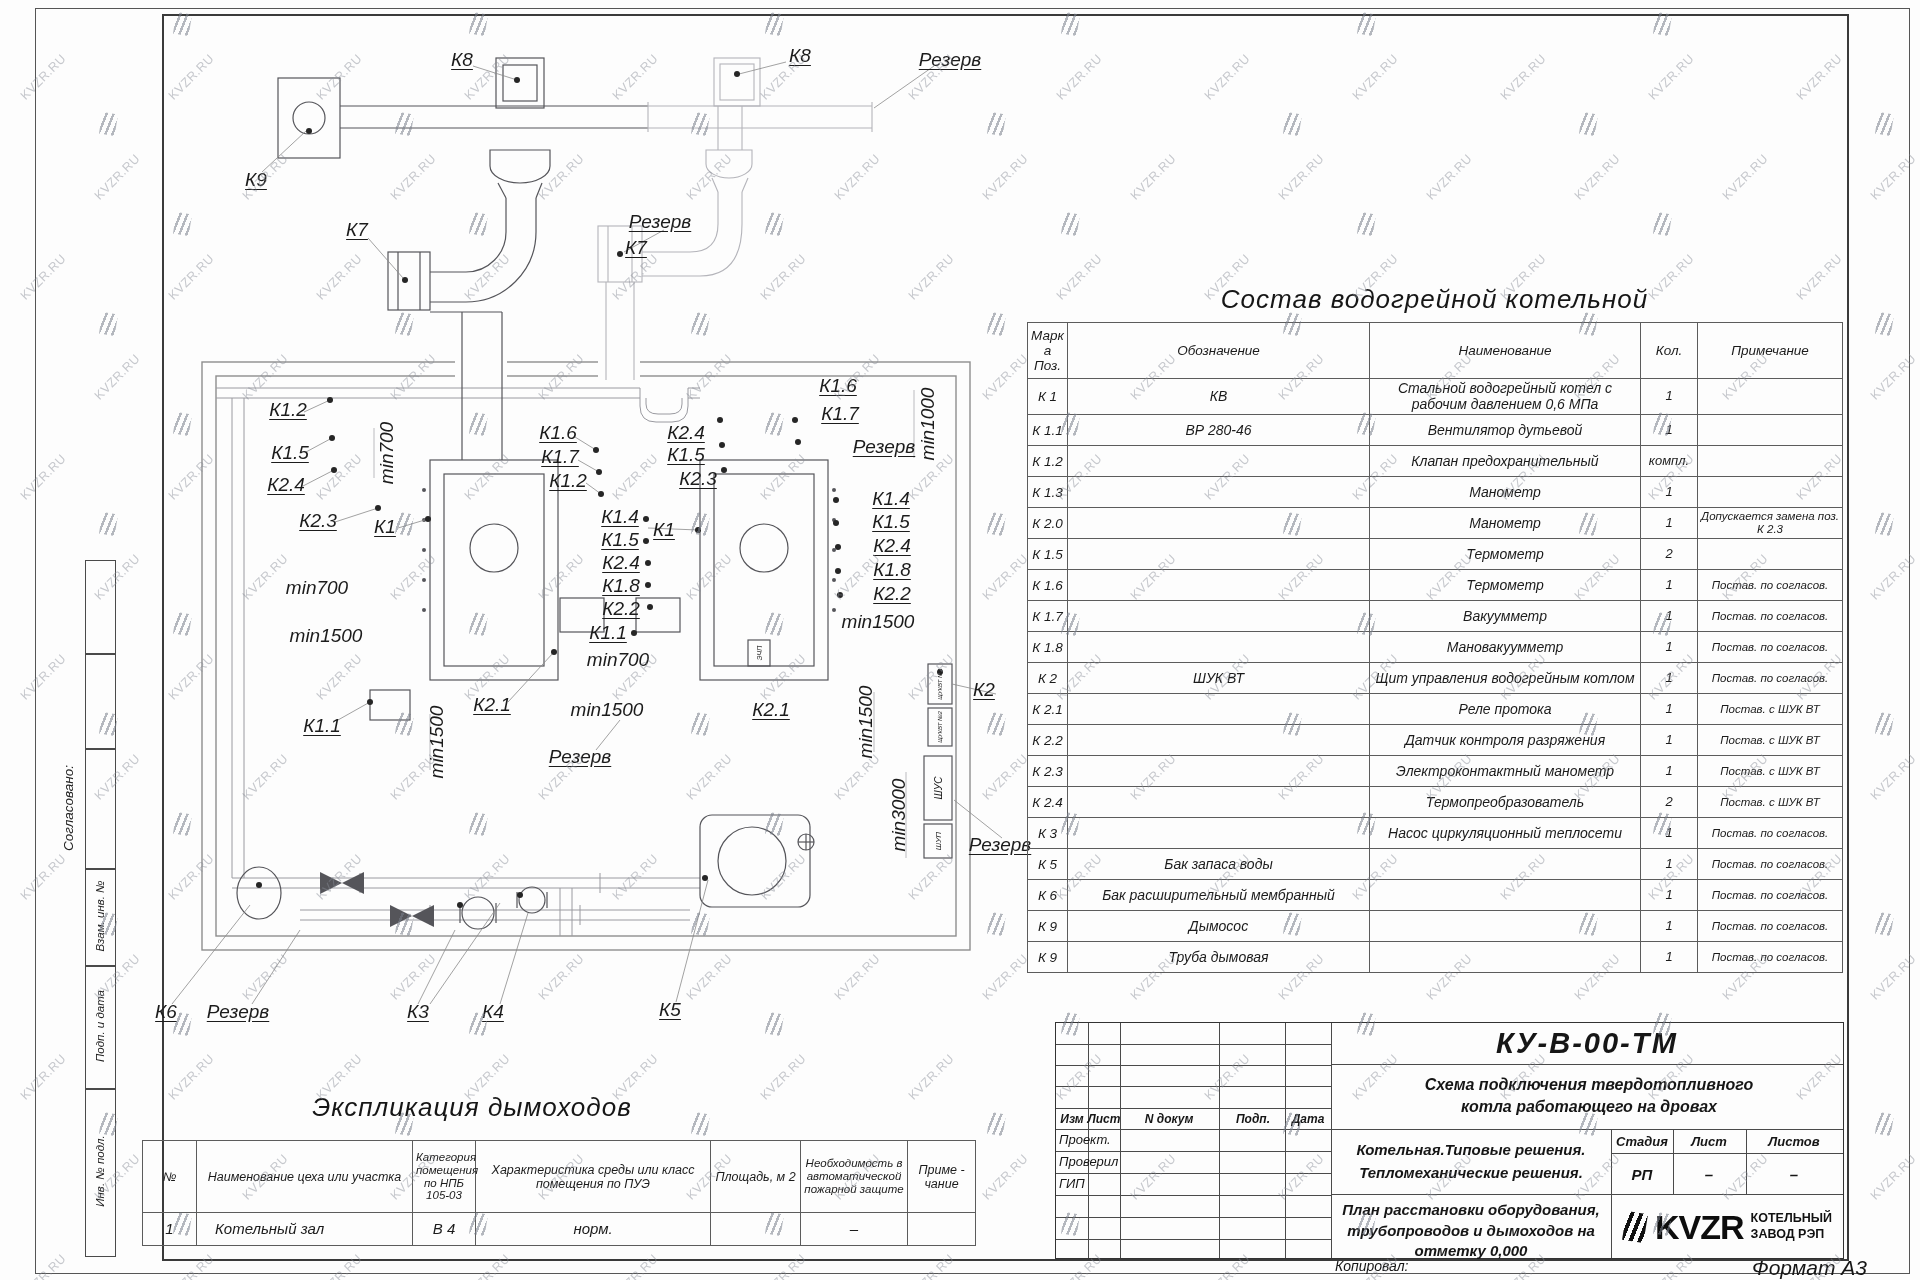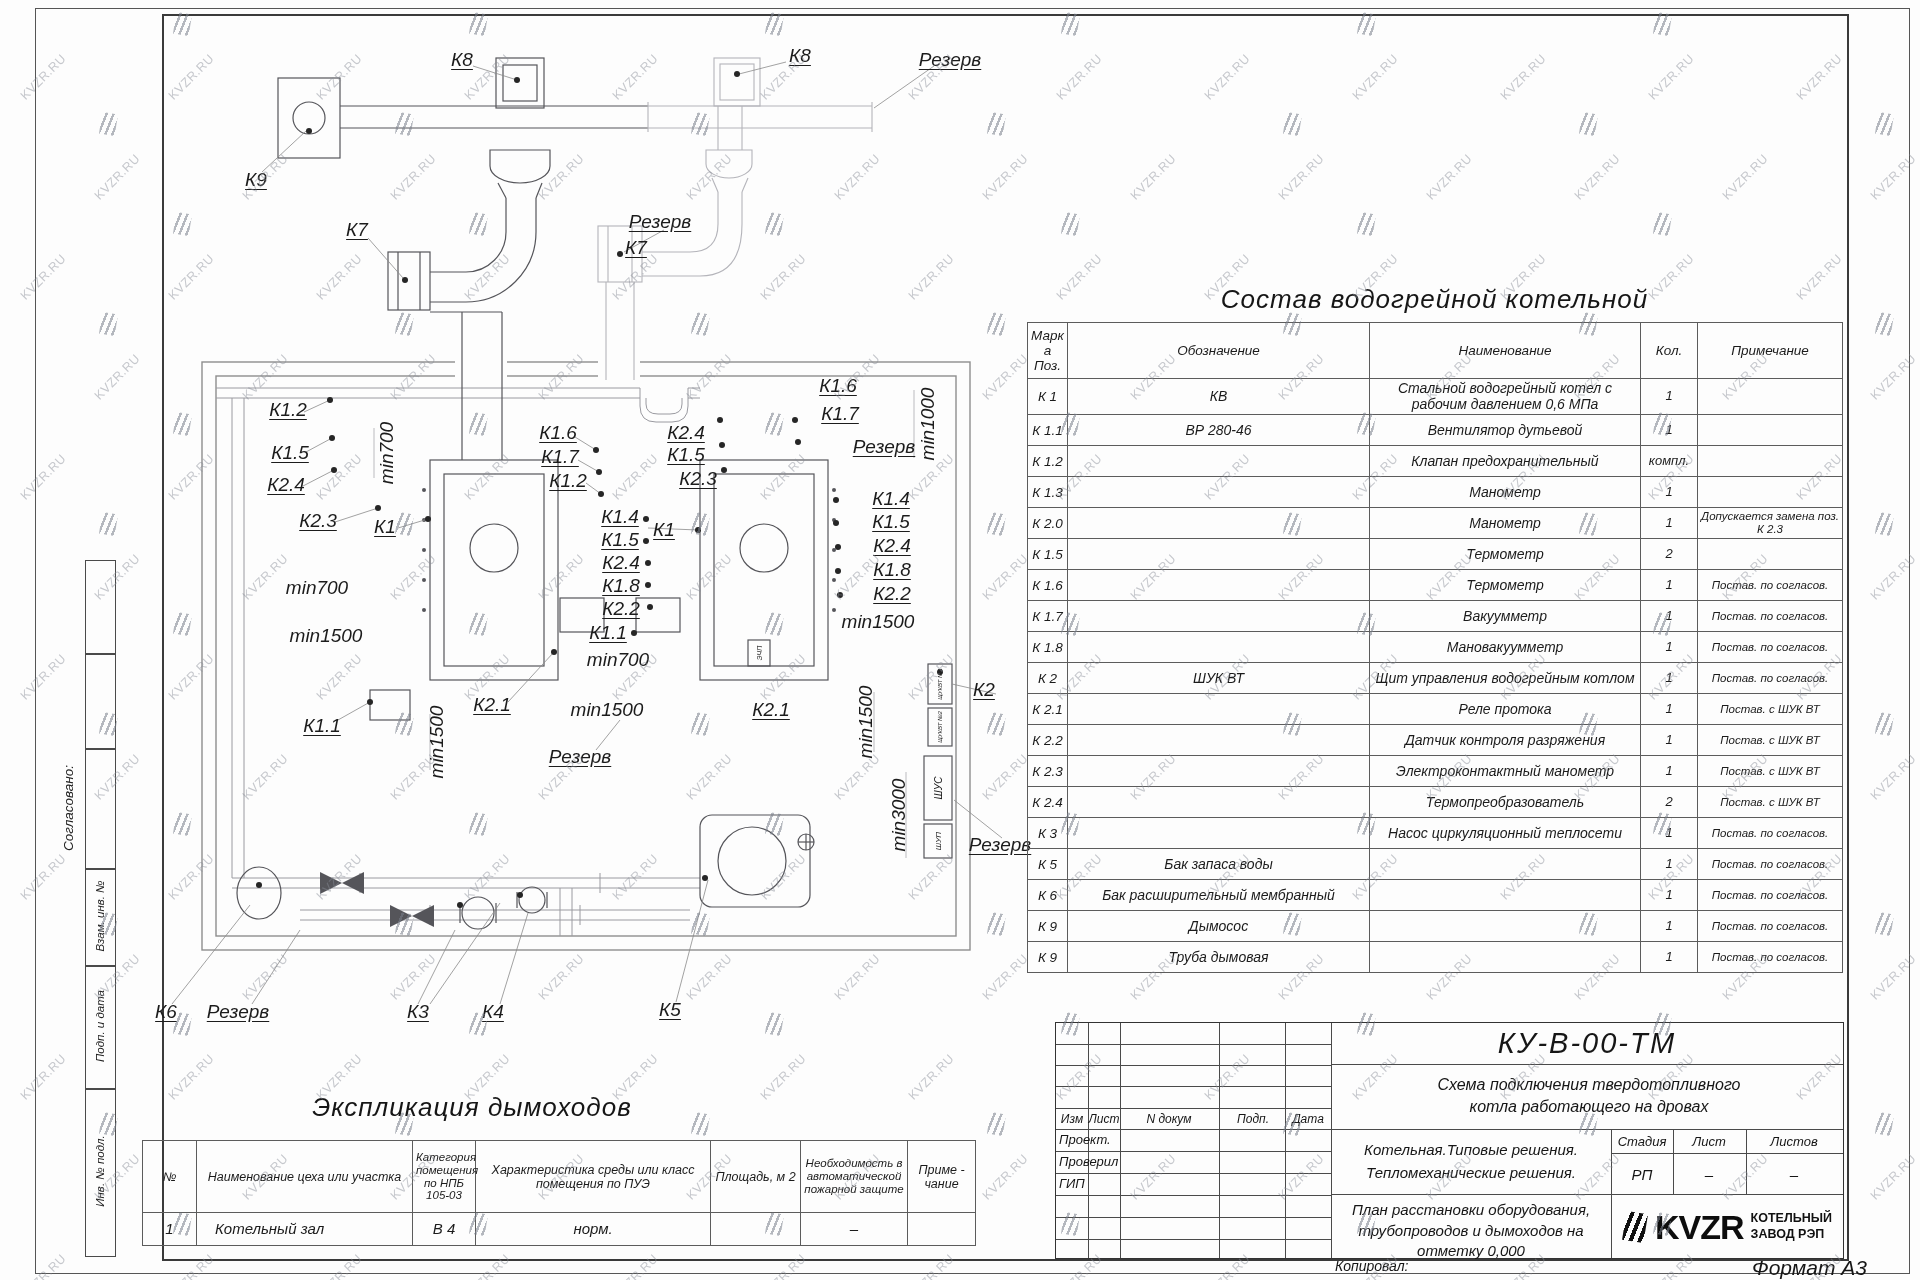--- a/index.html
+++ b/index.html
@@ -37,21 +37,21 @@
   #sostav-table td.c3{font-size:13px;}
   #sostav-table td.c4{font-size:11.5px;}
   #expl-table{width:833px;table-layout:fixed;}
   #expl-table th{font-size:12.5px;font-weight:normal;}
   #expl-table td{font-size:15px;height:28px;}
   
   #tb{position:absolute;left:1055px;top:1022px;width:787px;height:235px;border:1.8px solid #333;z-index:32;}
   #tb .v{position:absolute;width:1px;background:#4a4a4a;}
   #tb .h{position:absolute;height:1px;background:#4a4a4a;}
   .tb-txt{position:absolute;font-style:italic;color:#161616;white-space:nowrap;z-index:33;}
-  .ctr{transform:translate(-50%,-50%);text-align:center;}
+  .ctr{transform:translate(-50%,-50%);text-align:center;font-weight:bold;}
   #logo{position:absolute;left:560px;top:178px;width:222px;height:52px;display:flex;align-items:center;
         justify-content:center;gap:7px;z-index:33;}
   .logo-glyph{width:26px;height:32px;
         background:repeating-linear-gradient(112deg,#111 0 4px,transparent 4px 8.5px);
         clip-path:polygon(18% 0,100% 10%,82% 100%,0 90%);}
   .logo-word{font:900 34px "Liberation Sans",sans-serif;color:#0d0d0d;letter-spacing:-1px;}
   .logo-co{font:700 12.5px "Liberation Sans",sans-serif;color:#111;line-height:1.25;}
   
   .stamp-cell{position:absolute;left:85px;width:29px;border:1.2px solid #4a4a4a;z-index:6;}
   .vtext{position:absolute;transform:translate(-50%,-50%) rotate(-90deg);white-space:nowrap;

